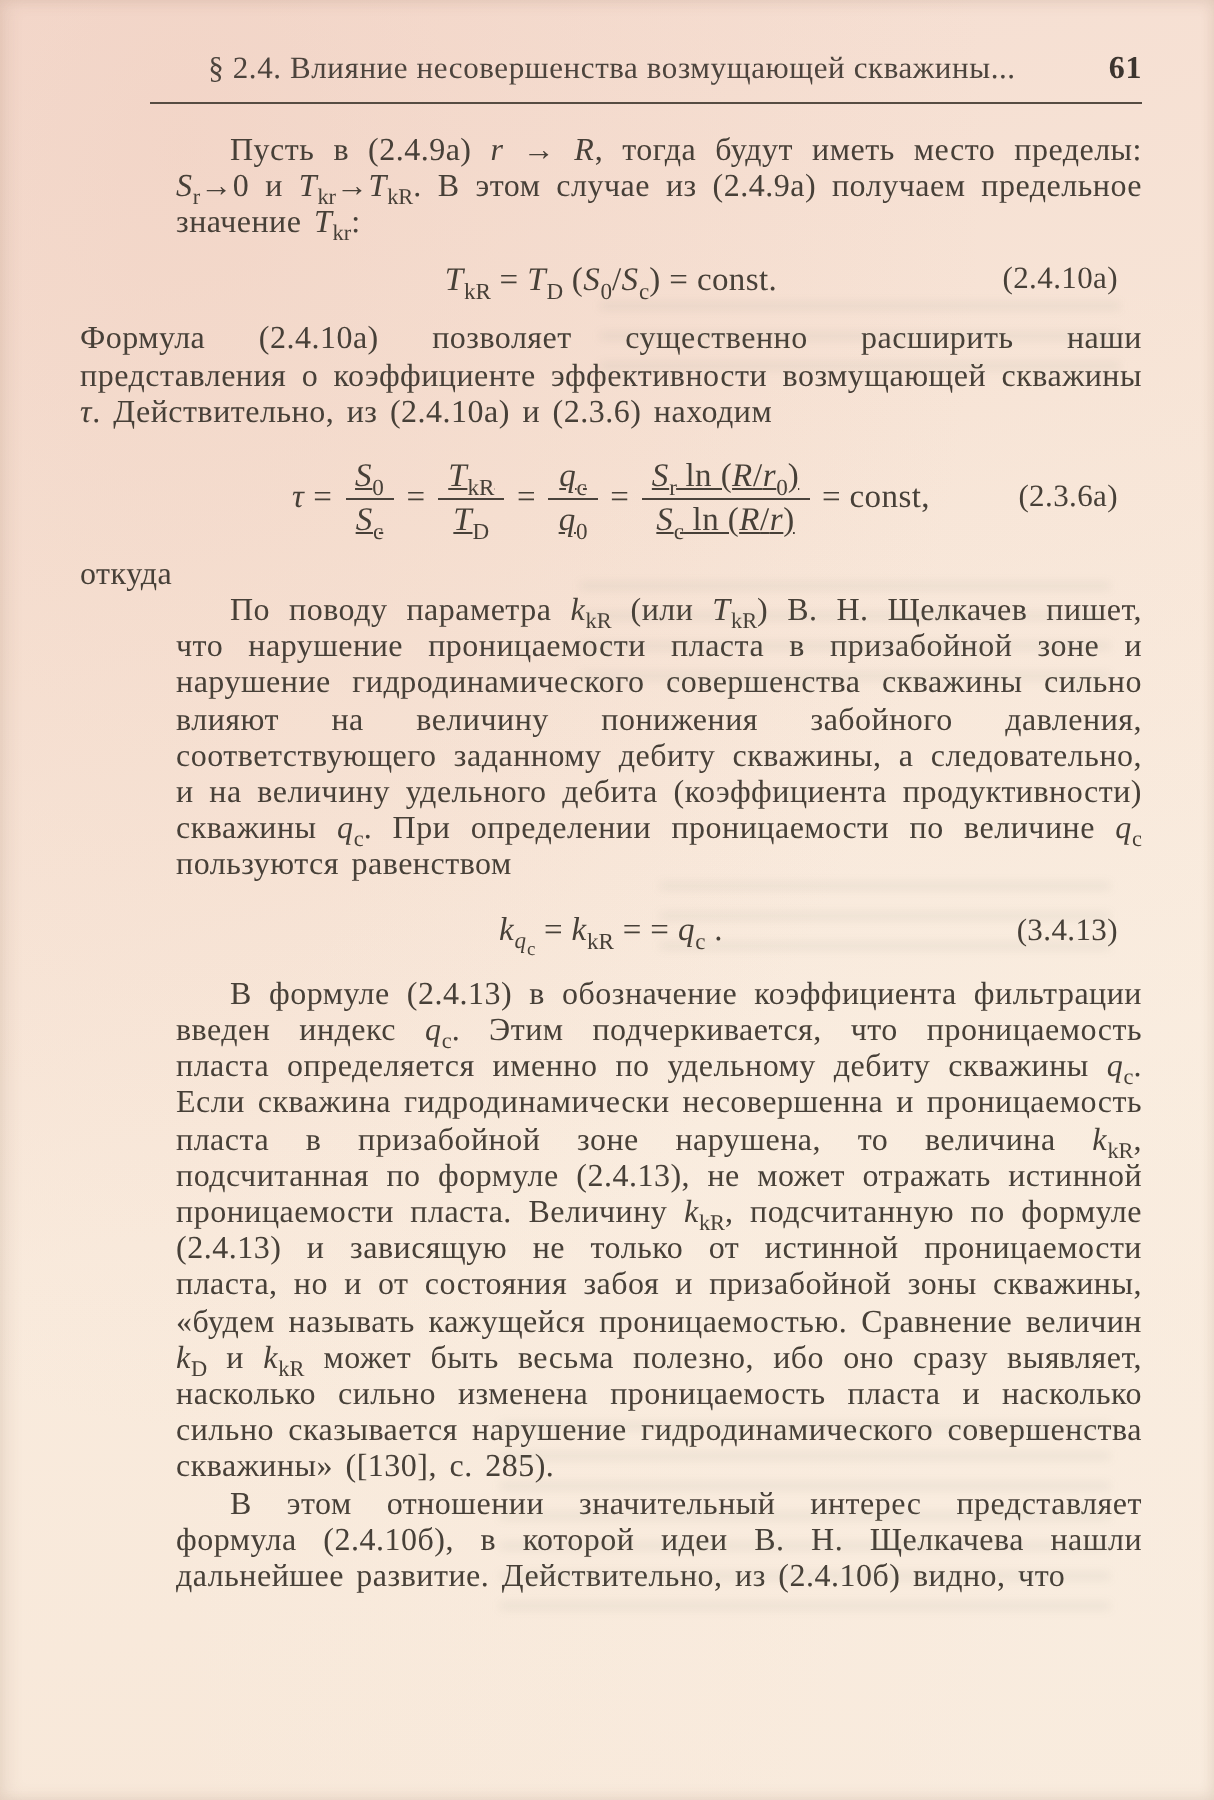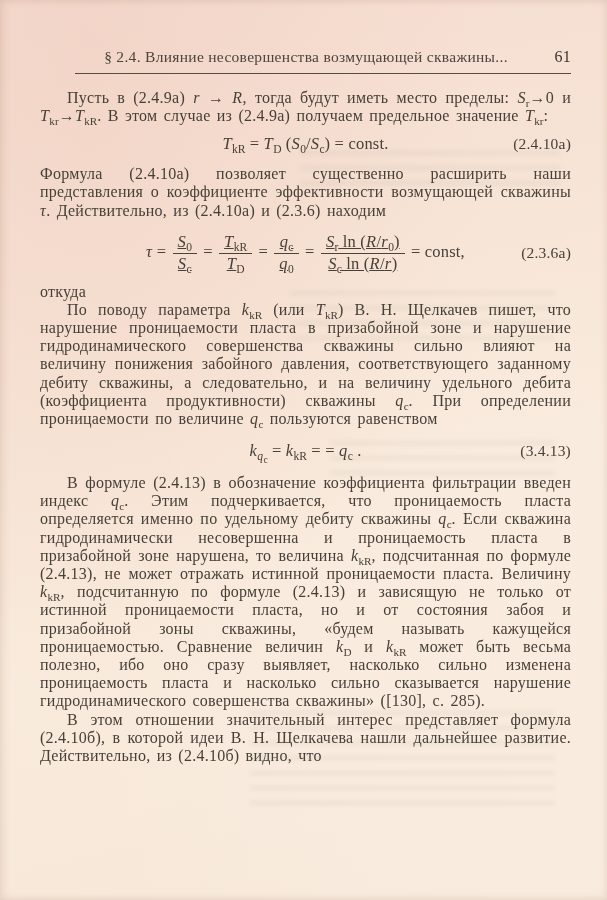--- a/index.html
+++ b/index.html
@@ -17,63 +17,63 @@
     font-family: "Liberation Serif", "DejaVu Serif", serif;
     box-shadow: inset 3px 0 9px rgba(120,80,60,.12), inset -2px 0 6px rgba(120,80,60,.07);
   }
   .bleed {
     position: absolute;
     pointer-events: none;
     filter: blur(2px);
     background: repeating-linear-gradient(180deg, transparent 0 11px, rgba(110,124,104,.08) 11px 15px);
   }
   .header {
-    margin: 48px 36px 0 75px;
+    margin: 26px 36px 0 75px;
     padding-bottom: 7px;
     border-bottom: 1.6px solid #564c42;
     display: flex;
     align-items: baseline;
     font-size: 15.5px;
     letter-spacing: .3px;
   }
   .header .title {
     flex: 1;
     text-align: center;
     color: #4c443d;
   }
   .header .pageno {
-    font-weight: normal;
+    font-weight: bold;
     color: #3c352f;
     min-width: 34px;
     text-align: right;
     font-size: 16px;
   }
   .content {
     margin: 15px 36px 0 40px;
     font-size: 16px;
     line-height: 18.2px;
     letter-spacing: .25px;
     word-spacing: 2px;
     text-align: justify;
     color: #474038;
   }
   .content p { margin: 0; }
-  .content p.indent { text-indent: 27px; }
+  .content p.indent { text-indent: 27px; margin-left: 48px; }
   .eq {
     position: relative;
     text-align: center;
     line-height: 1.15;
     letter-spacing: .2px;
     word-spacing: normal;
     font-size: 16.5px;
   }
   .eq .eq-body { display: inline-block; vertical-align: middle; }
   .eq .eq-num {
     position: absolute;
-    right: 0;
+    right: 12px;
     top: 50%;
     transform: translateY(-50%);
     font-size: 15.5px;
   }
   .eq-simple { margin: 9px 0 11px; }
   .eq-frac   { margin: 13px 0 9px; }
   .eq-frac2  { margin: 7px 0 13px; }
   .eq-frac3  { margin: 13px 0 13px; }
   .fr {
     display: inline-block;

